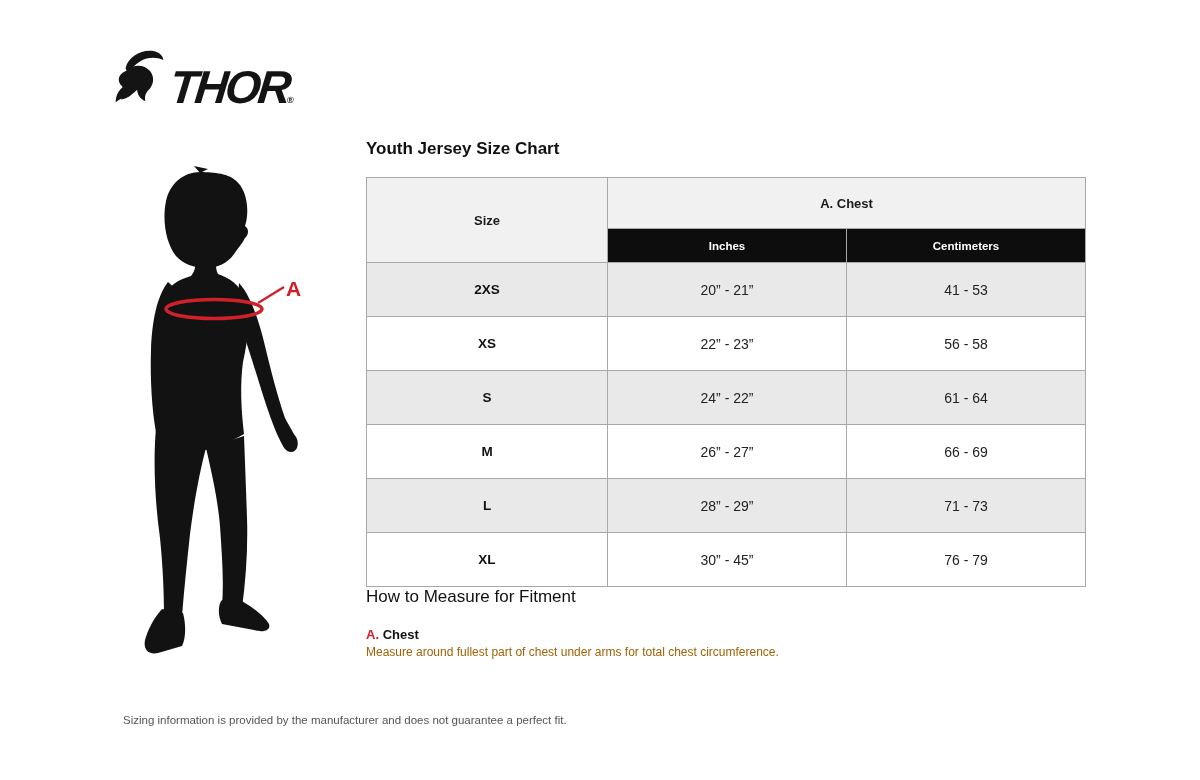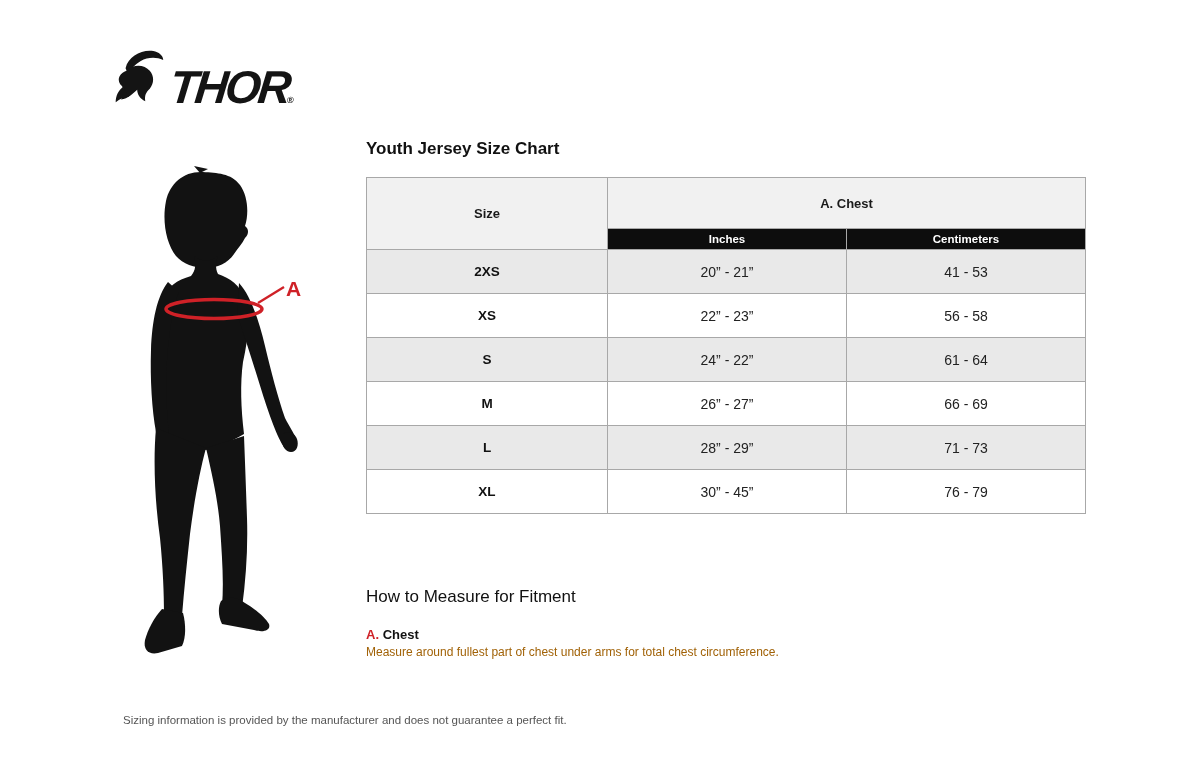--- a/index.html
+++ b/index.html
@@ -51,26 +51,26 @@
     border: 1px solid #a8a8a8;
     text-align: center; vertical-align: middle; padding: 0;
   }
   .col-size { width: 241px; }
   .col-in   { width: 239px; }
   .col-cm   { width: 239px; }
   tr.group-row { height: 51px; }
   .size-table .hd {
     background: #f1f1f1; font-size: 13px; font-weight: bold; color: #1a1a1a;
   }
-  tr.unit-row { height: 21px; }
+  tr.unit-row { height: 34px; }
   tr.unit-row th {
     background: #0d0d0d; color: #ffffff;
     font-size: 11.5px; font-weight: bold;
   }
-  .size-table tbody tr { height: 44px; font-size: 14px; color: #222; background: #ffffff; }
+  .size-table tbody tr { height: 54px; font-size: 14px; color: #222; background: #ffffff; }
   .size-table tbody tr:nth-child(odd) { background: #e9e9e9; }
   .size-table tbody td.size-cell { font-weight: bold; font-size: 13.5px; color: #111; }
 
   
   .measure { position: absolute; left: 366px; top: 587px; width: 719px; }
   .measure-title { margin: 0 0 20px 0; font-size: 17px; font-weight: normal; color: #111; }
   .measure-item-label { font-size: 13px; font-weight: bold; color: #111; }
   .measure-item-label .red-letter { color: #cf2127; }
   .measure-item-desc { margin: 3px 0 0 0; font-size: 12px; color: #a16207; }
 

